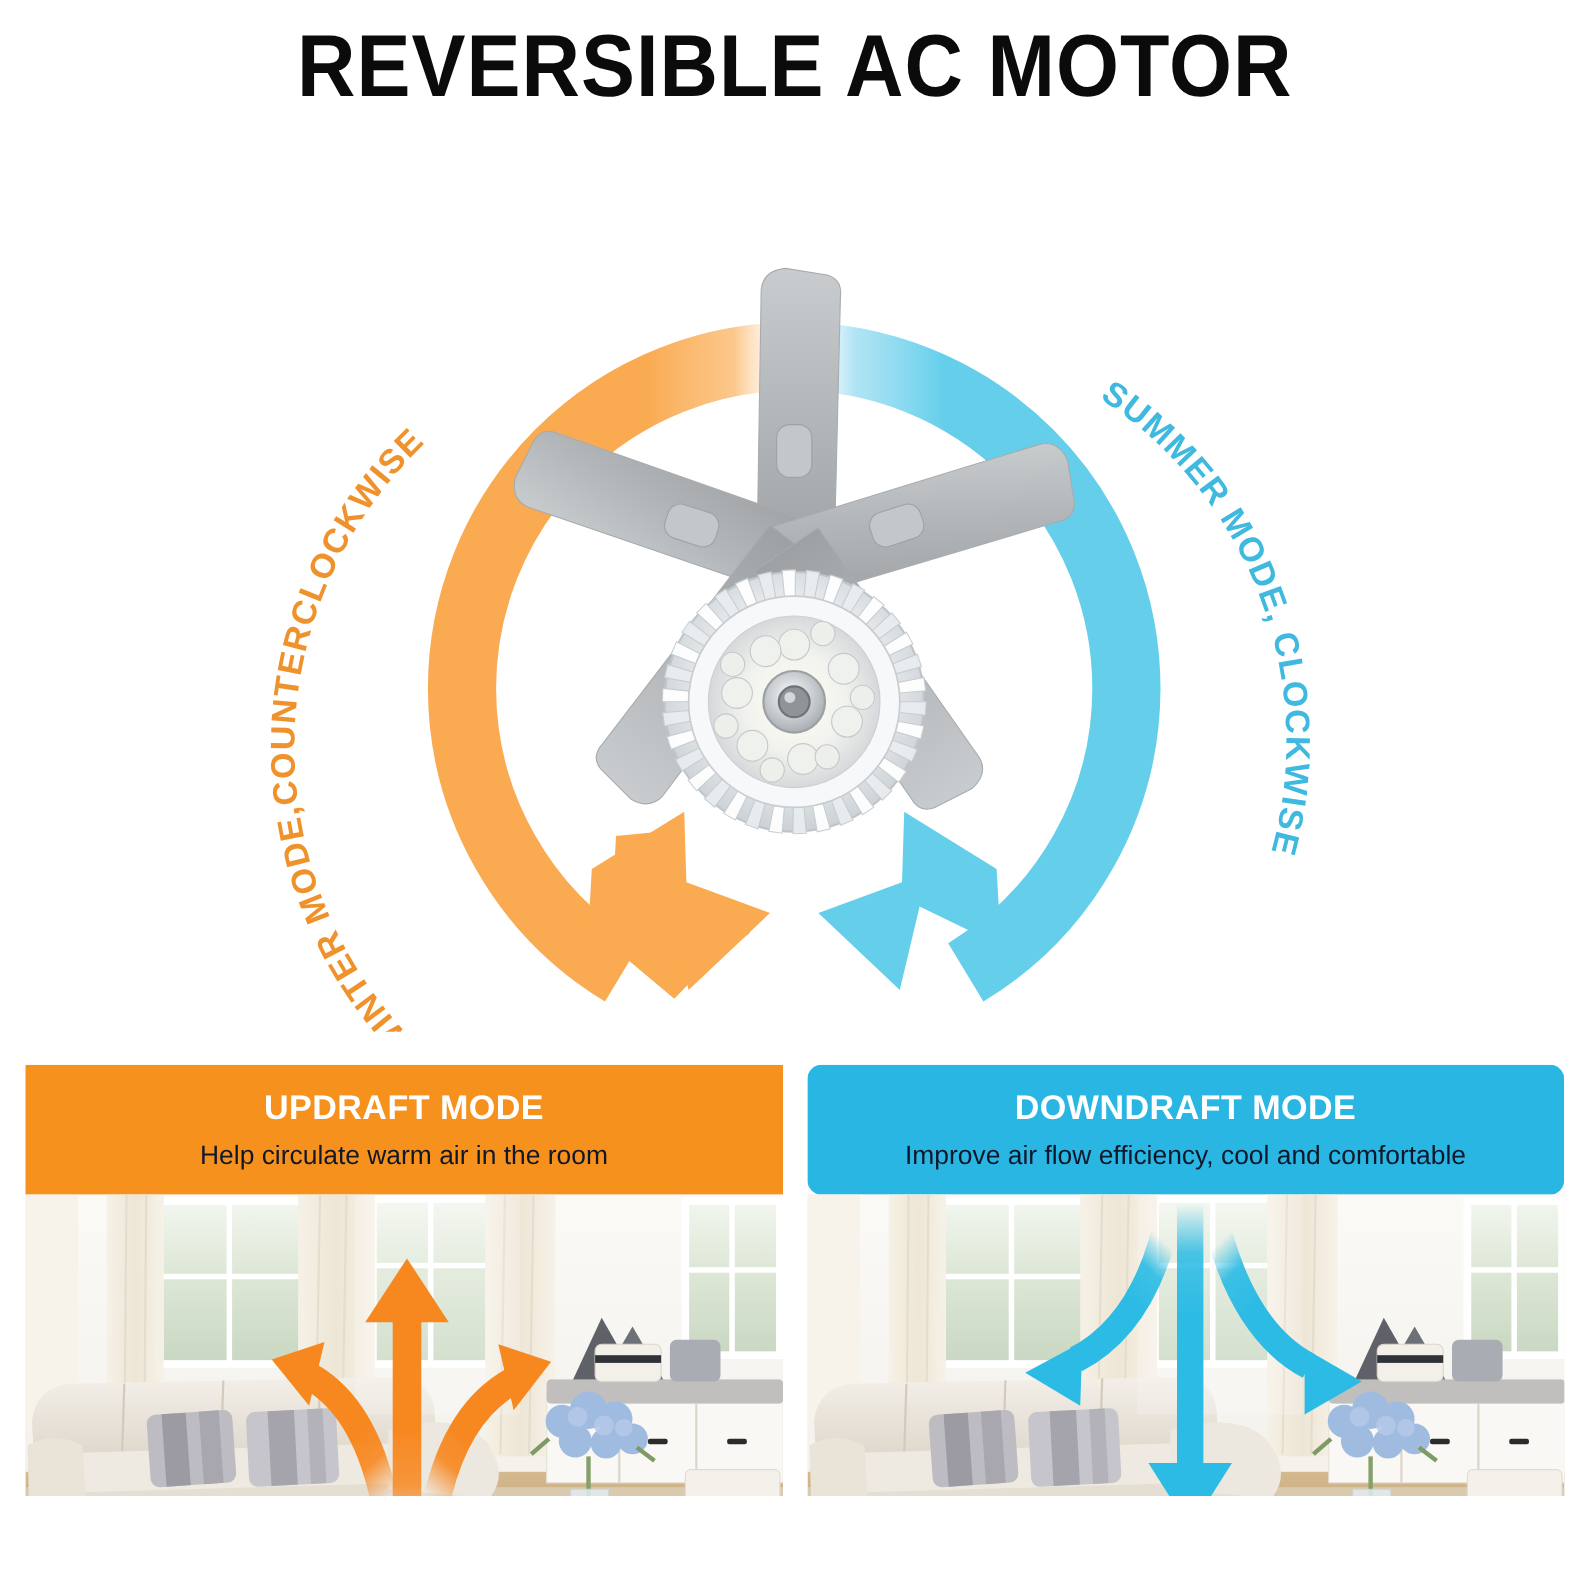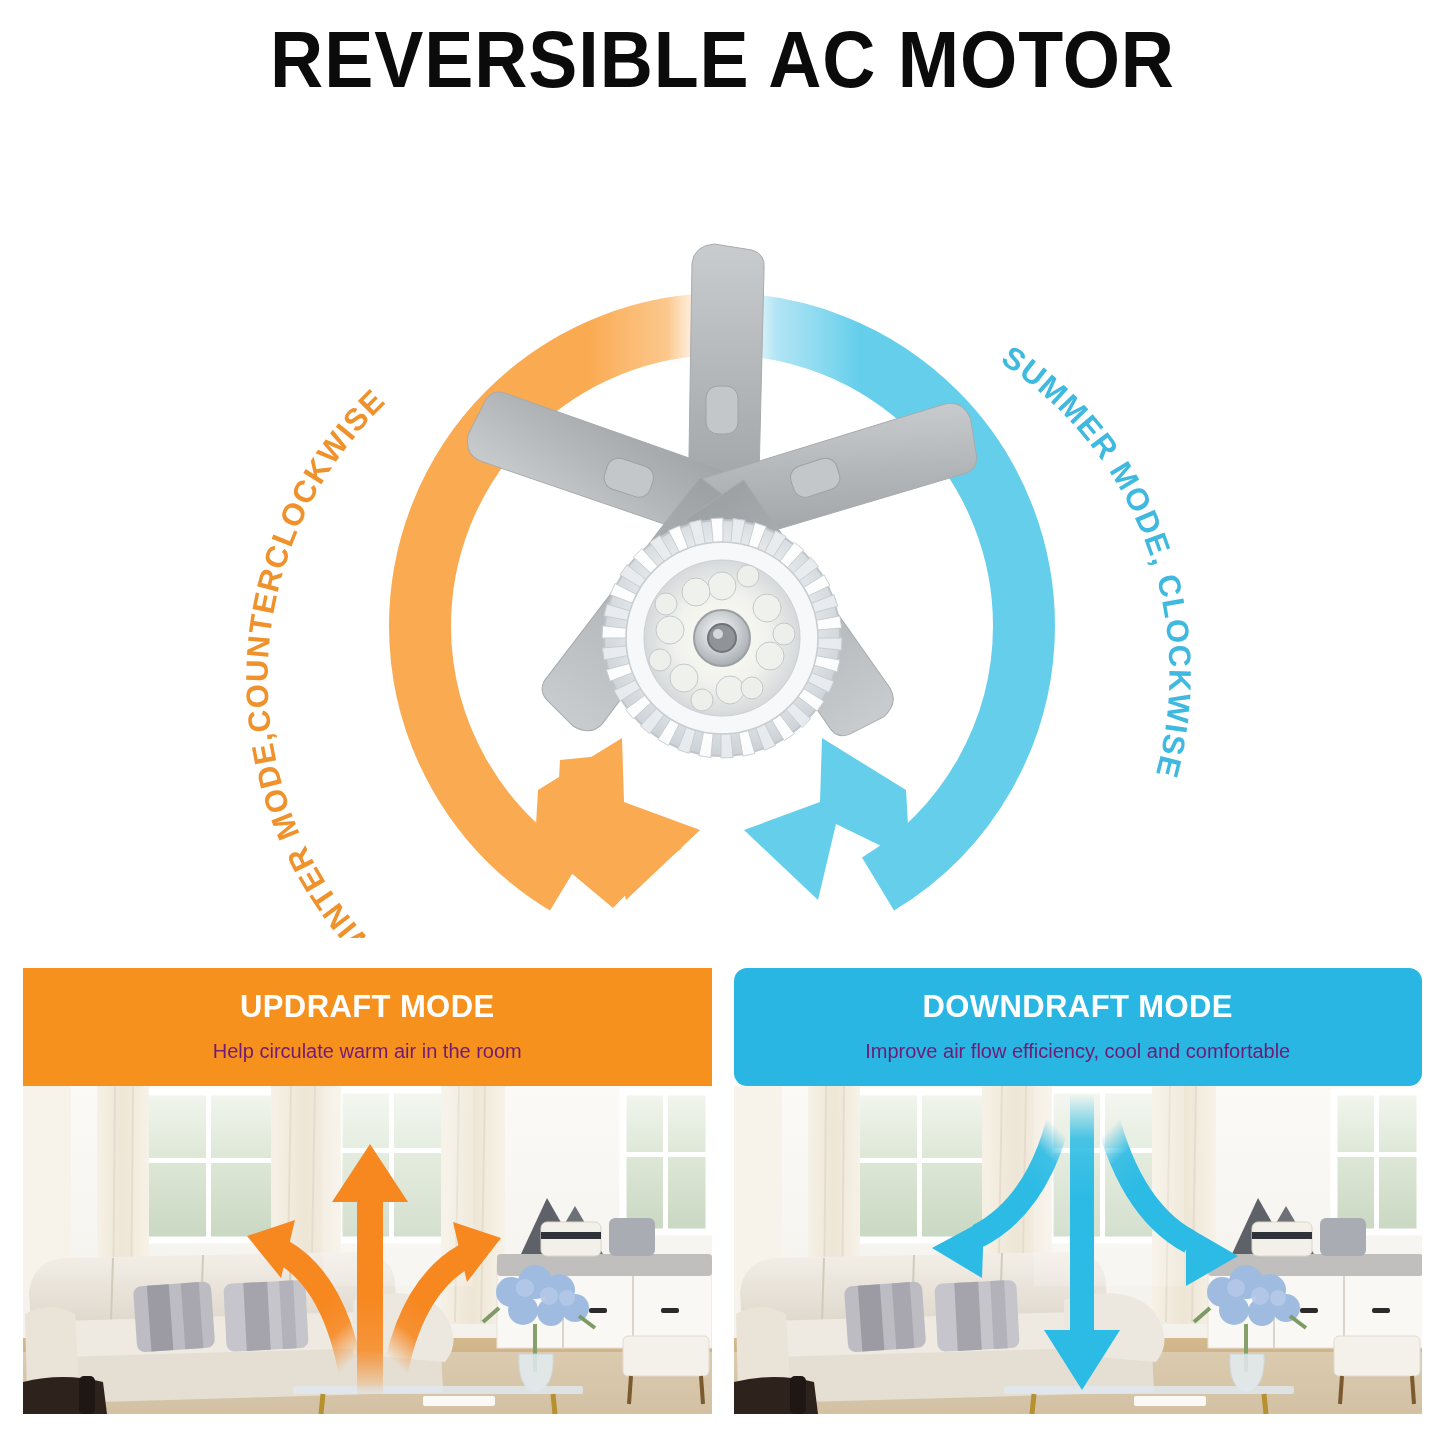--- a/index.html
+++ b/index.html
@@ -47,21 +47,21 @@
     position: absolute;
     left: 23px;
     top: 968px;
     width: 1399px;
     height: 446px;
     display: flex;
     gap: 22px;
   }
   .panel {
     width: 689px;
-    height: 446px;
+    height: 392px;
     position: relative;
     overflow: hidden;
   }
   .panel-head {
     height: 118px;
     width: 100%;
     box-sizing: border-box;
     padding-top: 16px;
     text-align: center;
     color: #ffffff;
@@ -69,23 +69,23 @@
   .panel-head.updraft   { background: #F7911E; }
   .panel-head.downdraft { background: #29B6E3; border-radius: 13px; }
   .panel-title {
     font-weight: bold;
     font-size: 31px;
     letter-spacing: 0.4px;
     line-height: 46px;
     color: #ffffff;
   }
   .panel-sub {
-    font-size: 20px;
+    font-size: 24px;
     line-height: 42px;
-    color: #701a75;
+    color: #0f172a;
     font-weight: 400;
   }
   .panel-photo {
     position: relative;
     width: 689px;
     height: 328px;
     overflow: hidden;
     background: #efeae2;
   }
   .panel-photo svg { display: block; }

